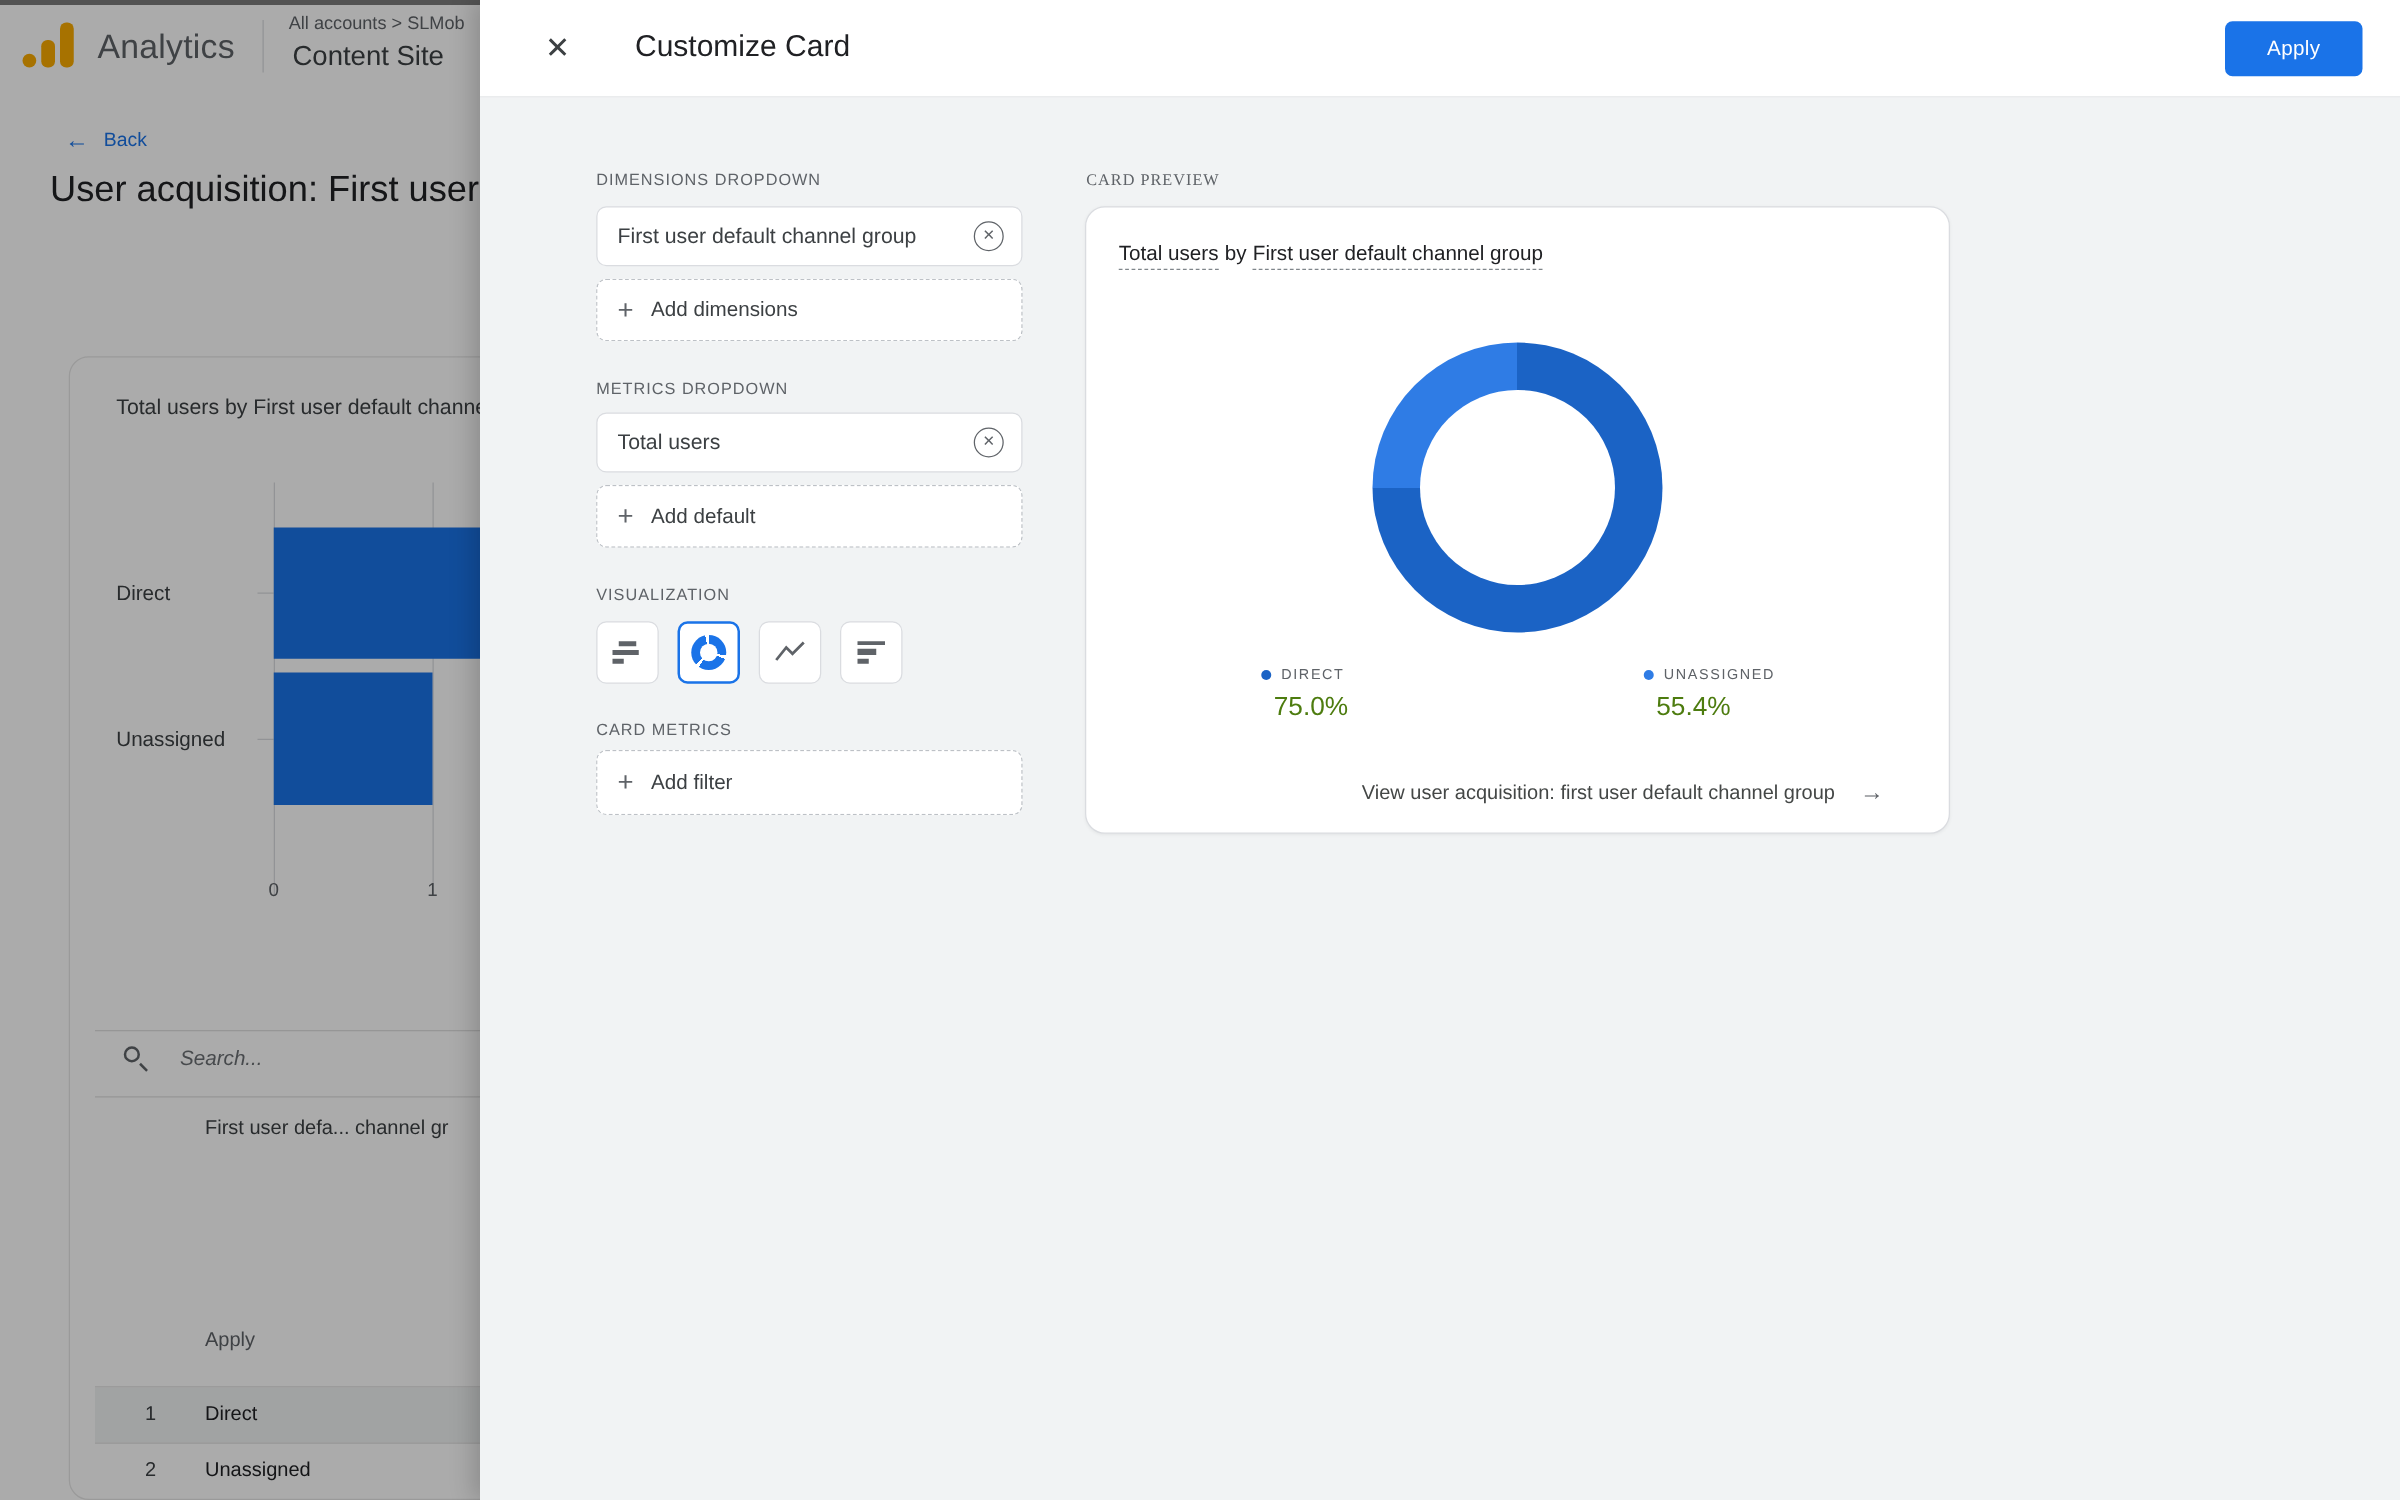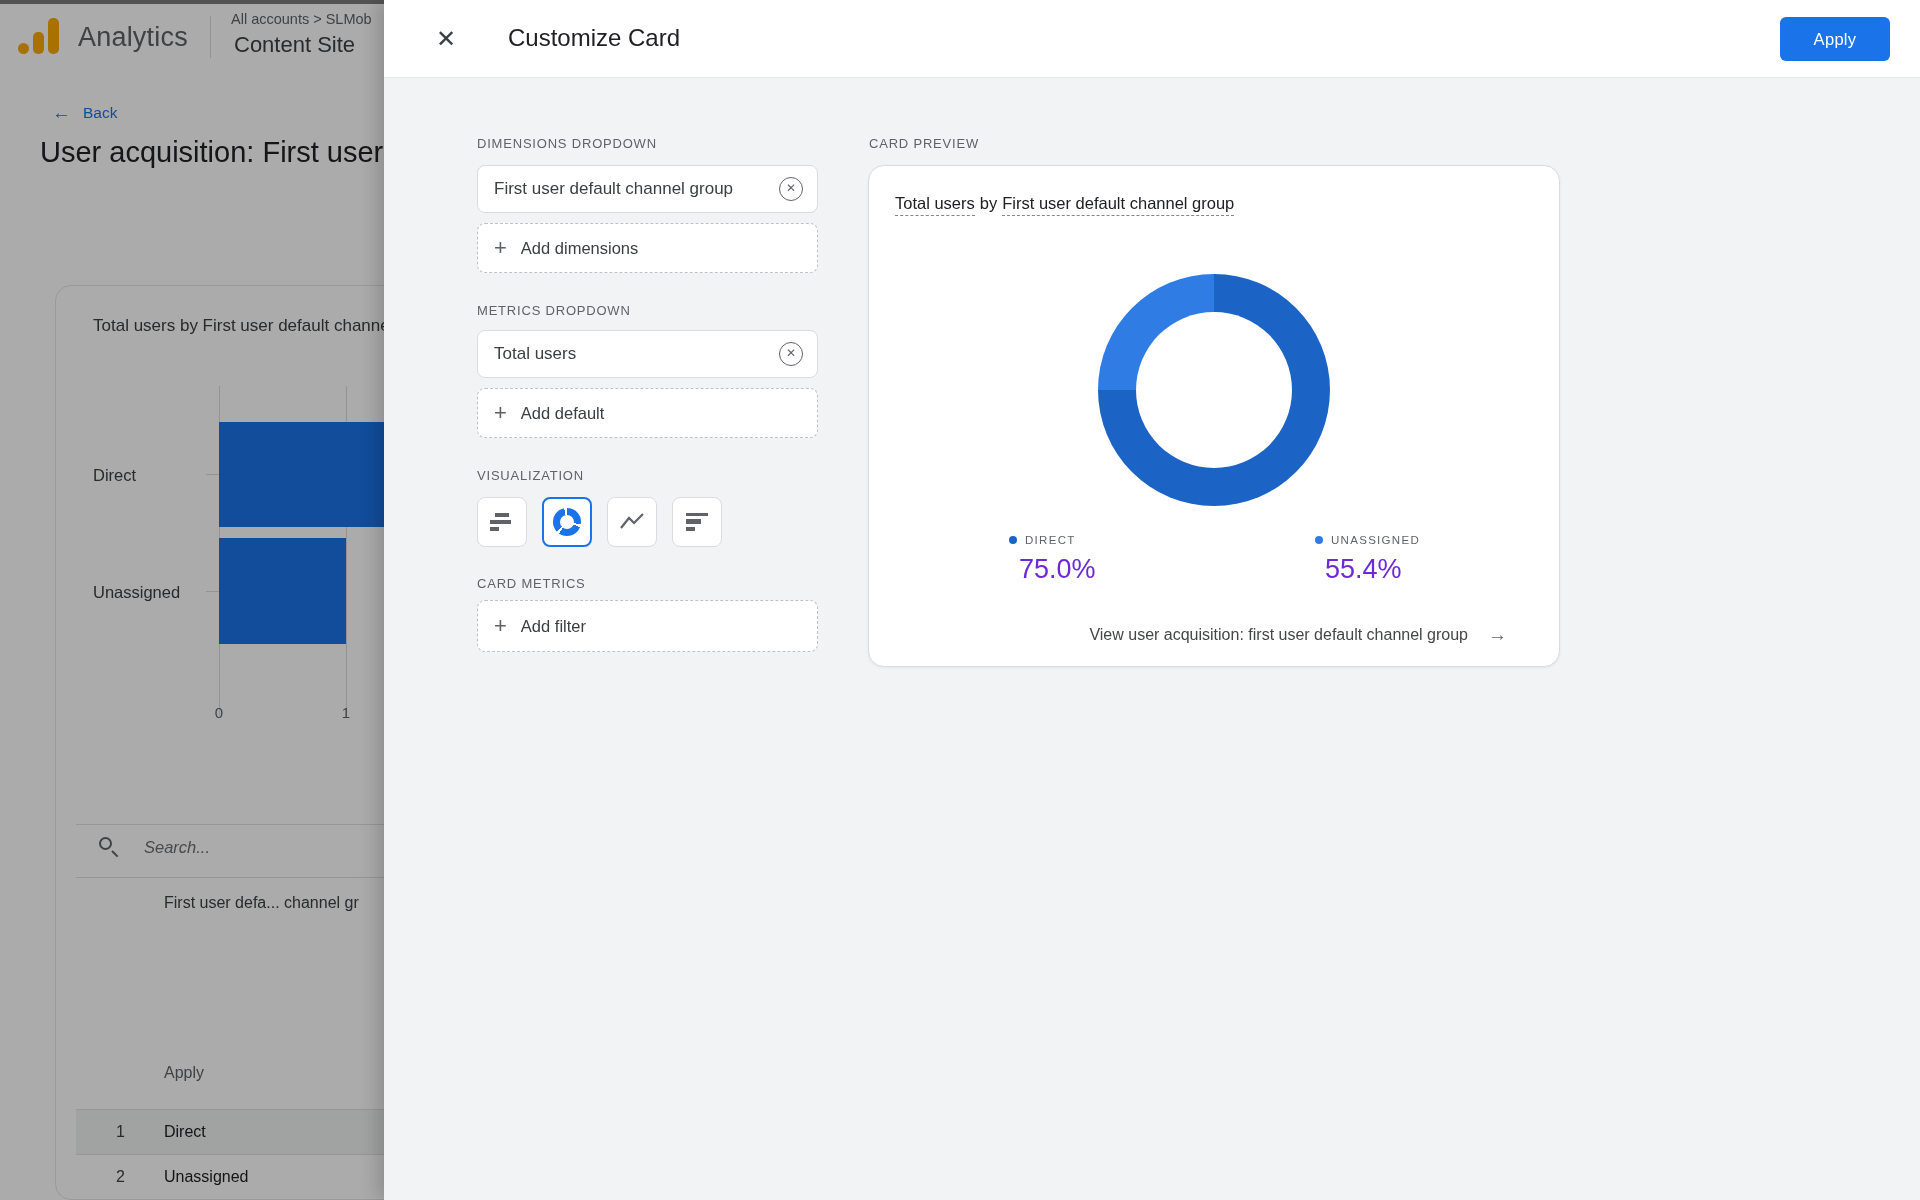--- a/index.html
+++ b/index.html
@@ -107,21 +107,21 @@
            background:conic-gradient(#1b63c5 0 270deg, #2f7ce5 270deg 360deg); }
   .donut-hole { position:absolute; left:38px; top:38px; width:156px; height:156px; border-radius:50%; background:#fff; }
   .legend-item { position:absolute; top:368px; }
   .legend-item.li-0 { left:140px; }
   .legend-item.li-1 { left:446px; }
   .leg-head { display:flex; align-items:center; gap:8px; }
   .leg-dot { width:8px; height:8px; border-radius:50%; }
   .leg-dot.c0 { background:#1b63c5; }
   .leg-dot.c1 { background:#2f7ce5; }
   .leg-name { font-size:11.5px; font-weight:500; letter-spacing:1.3px; color:#5f6368; }
-  .leg-value { margin:8px 0 0 10px; font-size:27px; color:#6d28d9; }
+  .leg-value { margin:8px 0 0 10px; font-size:21px; color:#4d7c0f; }
   .view-link { position:absolute; right:52px; bottom:20px; display:flex; align-items:center; gap:20px;
                color:#444746; font-size:16px; cursor:pointer; }
   .view-link .arr { font-size:19px; color:#5f6368; }
 </style>
 </head>
 <body>
 
 <div class="bg">
   <div class="bg-topstrip"></div>
   <header class="bg-header">
@@ -239,21 +239,21 @@
           </span>
       </div>
     </div>
 
     <div class="sec-label" style="top:497px;">CARD METRICS</div>
     <div class="add-btn" style="top:521px; height:52px;">
       <span class="add-plus">+</span>
       <span class="add-text">Add filter</span>
     </div>
 
-    <div class="sec-label preview-label" style="top:57px;">CARD PREVIEW</div>
+    <div class="sec-label preview-label" style="top:57px;font-family:Liberation Serif, serif;">CARD PREVIEW</div>
     <div class="preview-card">
       <div class="pv-title">
         <span class="u">Total users</span><span class="join">by</span><span class="u">First user default channel group</span>
       </div>
       <div class="donut">
         <div class="donut-hole"></div>
       </div>
       <div class="legend-item li-0">
         <div class="leg-head">
           <span class="leg-dot c0"></span>

